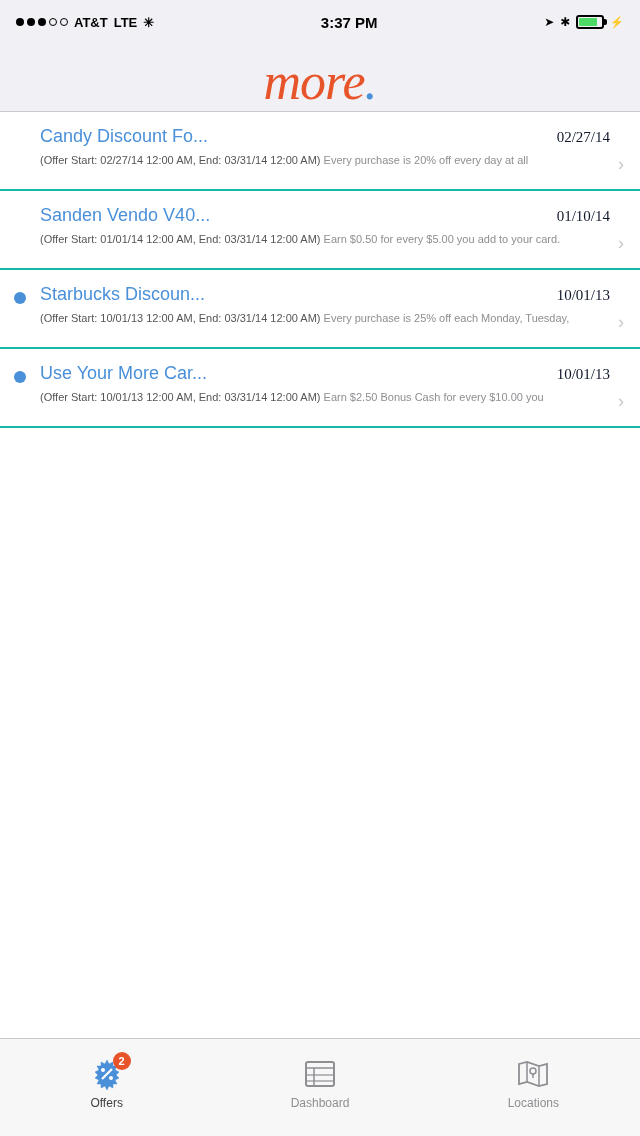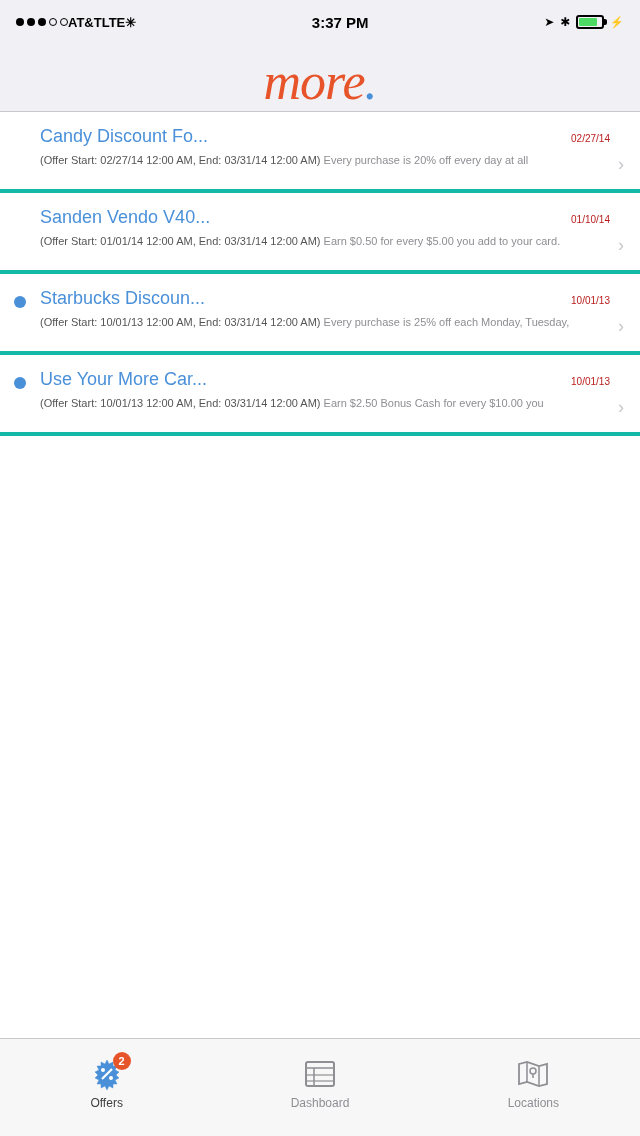--- a/index.html
+++ b/index.html
@@ -19,20 +19,21 @@
       background: #f0f0f5;
       height: 44px;
       display: flex;
       align-items: center;
       justify-content: space-between;
       padding: 0 16px;
     }
     .status-bar-left {
       display: flex;
       align-items: center;
+      gap: 6px;
       font-size: 13px;
       font-weight: 600;
     }
     .signal-dots {
       display: flex;
       gap: 3px;
       align-items: center;
     }
     .signal-dot {
       width: 8px;
@@ -121,21 +122,21 @@
       background: #c8c8cd;
     }
 
     
     .offers-list {
       background: #fff;
     }
 
     .offer-item {
       padding: 14px 16px 14px 40px;
-      border-bottom: 4px solid #14b8a6;
+      border-bottom: 2px solid #14b8a6;
       position: relative;
       display: flex;
       align-items: flex-start;
       cursor: pointer;
     }
 
     .offer-dot {
       position: absolute;
       left: 14px;
       top: 22px;
@@ -156,24 +157,25 @@
       margin-bottom: 6px;
     }
 
     .offer-title {
       font-size: 18px;
       color: #4a90d9;
       font-weight: 400;
     }
 
     .offer-date {
-      font-size: 10px;
-      color: #b91c1c;
+      font-size: 15px;
+      color: #0f172a;
       margin-left: 8px;
       white-space: nowrap;
+      font-family: Liberation Serif, serif;
     }
 
     .offer-description {
       font-size: 11px;
       color: #555;
       line-height: 1.4;
     }
 
     .offer-description .gray {
       color: #8e8e93;

